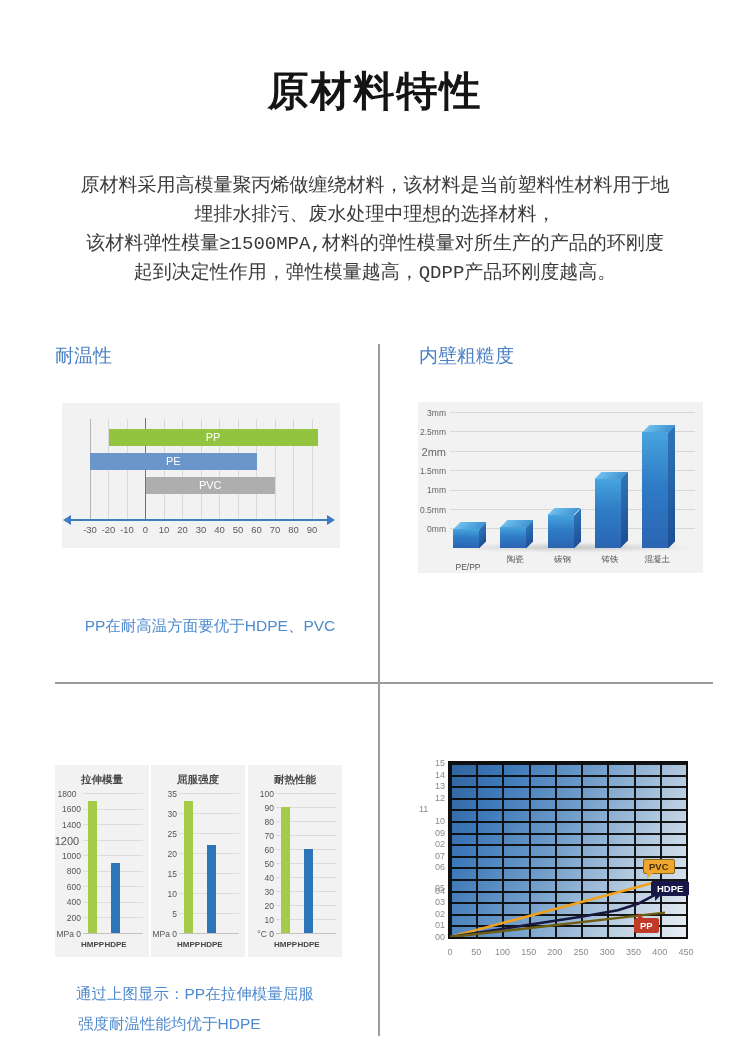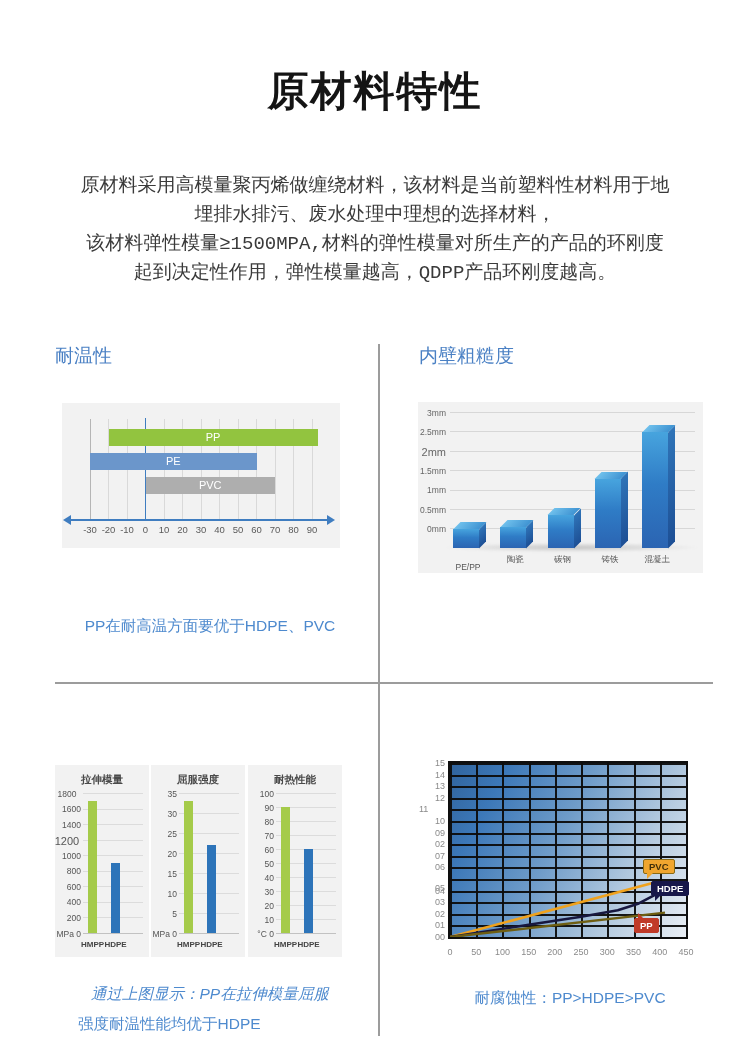--- a/index.html
+++ b/index.html
@@ -199,21 +199,21 @@
       <div style="position: absolute; left: -2px; top: 135.5px; width: 28px; text-align: right; font-size: 8.5px; color: rgb(85, 85, 85); white-space: nowrap;">20</div>
       <div style="position: absolute; left: 28px; top: 154px; width: 60px; height: 1px; background: rgb(220, 220, 220);"></div>
       <div style="position: absolute; left: -2px; top: 149.5px; width: 28px; text-align: right; font-size: 8.5px; color: rgb(85, 85, 85); white-space: nowrap;">10</div>
       <div style="position: absolute; left: 28px; top: 168px; width: 60px; height: 1px; background: rgb(194, 194, 194);"></div>
       <div style="position: absolute; left: -2px; top: 163.5px; width: 28px; text-align: right; font-size: 8.5px; color: rgb(85, 85, 85); white-space: nowrap;">°C 0</div>
       <div style="position: absolute; left: 33px; top: 42px; width: 9px; height: 126px; background: rgb(165, 203, 74);"></div>
       <div style="position: absolute; left: 19.5px; top: 175px; width: 36px; text-align: center; font-size: 8px; font-weight: bold; color: rgb(68, 68, 68);">HMPP</div>
       <div style="position: absolute; left: 56px; top: 84px; width: 9px; height: 84px; background: rgb(45, 116, 185);"></div>
       <div style="position: absolute; left: 42.5px; top: 175px; width: 36px; text-align: center; font-size: 8px; font-weight: bold; color: rgb(68, 68, 68);">HDPE</div>
     </div>
-  <div class="caption" style="left:91px;top:984px;font-style:italic;">通过上图显示：PP在拉伸模量屈服</div>
+  <div class="caption" style="left:76px;top:984px;">通过上图显示：PP在拉伸模量屈服</div>
   <div class="caption" style="left:78px;top:1014px;">强度耐温性能均优于HDPE</div>
 
   <div id="corr-chart">
       <div class="corr-plot">
         <svg width="236" height="174">
           <polyline points="0.0,174.0 204.5,119.5" fill="none" stroke="#f0a21d" stroke-width="2.6" stroke-linejoin="round"></polyline>
           <polyline points="0.0,174.0 78.7,161.8 131.1,153.7 167.8,147.3 188.8,140.4 204.5,132.2 216.1,125.3" fill="none" stroke="#17173f" stroke-width="2.6" stroke-linejoin="round"></polyline>
           <polyline points="0.0,174.0 215.0,149.6" fill="none" stroke="#6e5e12" stroke-width="2.4" stroke-linejoin="round"></polyline>
         </svg>
         <div class="tagbox" style="left: 193px; top: 96px; background: rgb(240, 166, 47); color: rgb(66, 48, 10); border: 1px solid rgb(138, 106, 20);">PVC<div class="tag-tail" style="bottom: -6px; border-top: 7px solid rgb(240, 166, 47); border-right: 7px solid transparent;"></div></div>
@@ -240,15 +240,14 @@
       <div style="position: absolute; left: 49.22px; top: 192px; width: 24px; text-align: center; font-size: 9px; color: rgb(138, 138, 138);">50</div>
       <div style="position: absolute; left: 75.44px; top: 192px; width: 24px; text-align: center; font-size: 9px; color: rgb(138, 138, 138);">100</div>
       <div style="position: absolute; left: 101.66px; top: 192px; width: 24px; text-align: center; font-size: 9px; color: rgb(138, 138, 138);">150</div>
       <div style="position: absolute; left: 127.88px; top: 192px; width: 24px; text-align: center; font-size: 9px; color: rgb(138, 138, 138);">200</div>
       <div style="position: absolute; left: 154.1px; top: 192px; width: 24px; text-align: center; font-size: 9px; color: rgb(138, 138, 138);">250</div>
       <div style="position: absolute; left: 180.32px; top: 192px; width: 24px; text-align: center; font-size: 9px; color: rgb(138, 138, 138);">300</div>
       <div style="position: absolute; left: 206.54px; top: 192px; width: 24px; text-align: center; font-size: 9px; color: rgb(138, 138, 138);">350</div>
       <div style="position: absolute; left: 232.76px; top: 192px; width: 24px; text-align: center; font-size: 9px; color: rgb(138, 138, 138);">400</div>
       <div style="position: absolute; left: 258.98px; top: 192px; width: 24px; text-align: center; font-size: 9px; color: rgb(138, 138, 138);">450</div>
     </div>
-  <div class="caption" style="left:430px;top:988px;width:280px;text-align:center;">耐腐蚀性：PP&gt;HDPE&gt;PVC</div>
 
 </div>
 
 </body></html>

